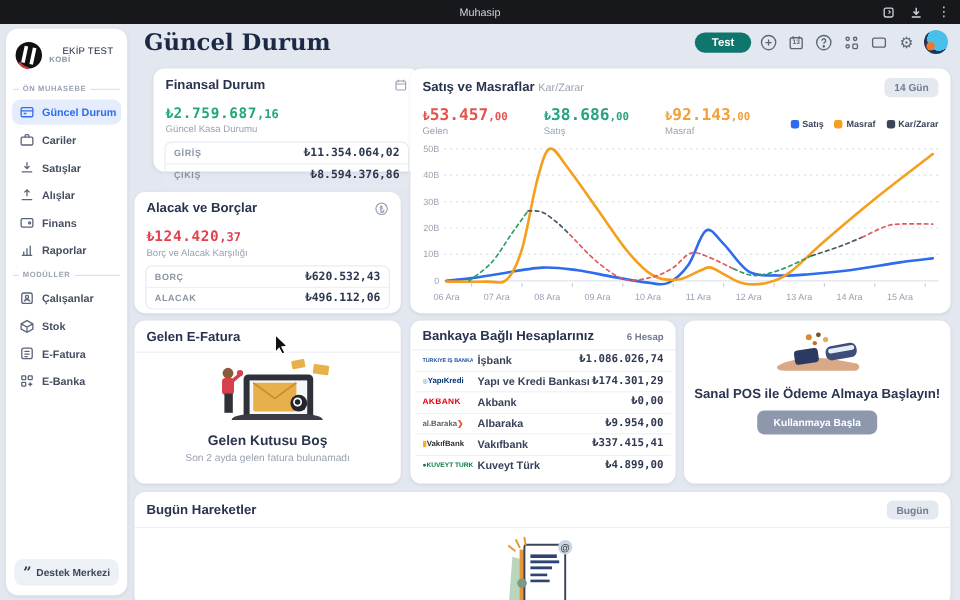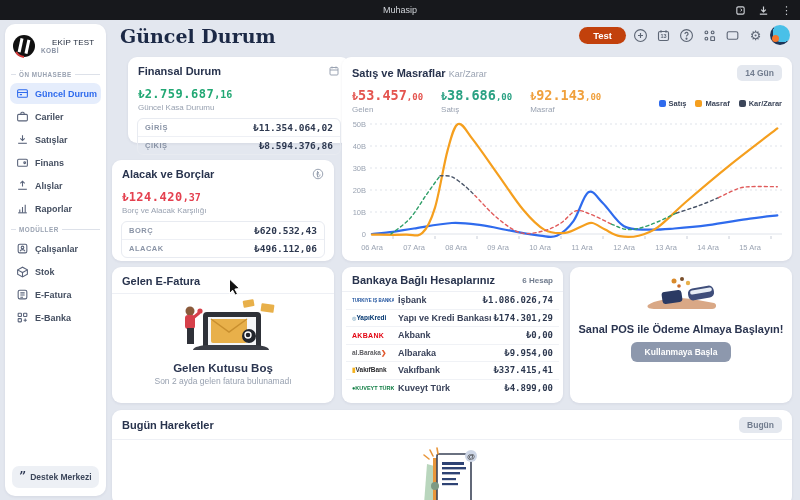--- a/index.html
+++ b/index.html
@@ -35,21 +35,21 @@
   .nav-item.active { background:#e5edfc; color:#2f6bed; }
   .support-btn { position:absolute; left:7px; right:7px; bottom:8px; height:22px; background:#edf0f5;
     border:none; border-radius:7px; font-family:inherit; font-size:8.5px; font-weight:bold; color:#3c465a;
     display:flex; align-items:center; justify-content:center; gap:4px; cursor:pointer; }
   .support-q { font-family:"DejaVu Serif", serif; font-size:12px; line-height:8px; color:#2b3550; }
 
   
   .page-title { position:absolute; left:120px; top:5px; font-family:"DejaVu Serif", serif;
     font-size:19px; font-weight:bold; color:#1c2946; }
   .header-icons { position:absolute; right:10px; top:5px; display:flex; align-items:center; gap:6px; }
-  .test-pill { background:#c2410c; color:#fff; font-size:9.5px; font-weight:bold; border:none;
+  .test-pill { background:#0f766e; color:#fff; font-size:9.5px; font-weight:bold; border:none;
     border-radius:10px; padding:3px 14px; height:17px; font-family:inherit; cursor:pointer;margin-left:36px; }
   .hicon { width:17px; height:17px; display:flex; align-items:center; justify-content:center; cursor:pointer; position:relative; }
   .hicon svg { display:block; }
   .cal-num { position:absolute; top:6.5px; left:0; width:100%; text-align:center; font-size:5.5px; font-weight:bold; color:#5d6675; }
   .gear-glyph { font-size:13px; color:#5d6675; line-height:17px; }
   .avatar { width:20px; height:20px; border-radius:50%; cursor:pointer;
     background:radial-gradient(circle at 62% 38%, #49c0e8 0 55%, #1d3557 56% 100%); position:relative; overflow:hidden; }
   .avatar::after { content:""; position:absolute; left:2px; bottom:3px; width:7px; height:7px; border-radius:50%;
     background:#f4762c; }
 
@@ -78,21 +78,21 @@
   .mini-table { margin:2px 9px; border:1px solid #e8ebf1; border-radius:6px; overflow:hidden; }
   .mini-row { display:flex; align-items:center; justify-content:space-between; padding:3px 7px; }
   .mini-row + .mini-row { border-top:1px solid #eef0f5; }
   .mini-label { font-size:7.5px; font-weight:bold; color:#8a94a6; letter-spacing:.5px; }
   .mini-val { font-family:"DejaVu Sans Mono", monospace; font-size:9.5px; font-weight:bold; color:#2e3950; }
 
   .badge { background:#e4e8ef; color:#717c8e; font-size:8.5px; font-weight:bold; border:none;
     border-radius:5px; padding:3px 8px; font-family:inherit; cursor:pointer; }
 
   
-  .stats-row { display:flex; align-items:flex-start; gap:18px; padding:2px 10px 0 10px; }
+  .stats-row { display:flex; align-items:flex-start; gap:30px; padding:2px 10px 0 10px; }
   .stat .val { font-family:"DejaVu Sans Mono", monospace; font-weight:bold; }
   .stat .val .sym { font-size:10px; } .stat .val .main { font-size:13.5px; } .stat .val .cents { font-size:9px; }
   .stat .lbl { font-size:8px; color:#99a2b1; margin-top:1px; }
   .stat.c-red .val { color:#e4544f; } .stat.c-teal .val { color:#2aa183; } .stat.c-orange .val { color:#f0a03c; }
   .legend { margin-left:auto; display:flex; align-items:flex-end; gap:9px; padding-top:14px; }
   .legend .litem { display:flex; align-items:center; gap:3px; font-size:7.5px; font-weight:bold; color:#3c465a; }
   .legend .sw { width:7px; height:7px; border-radius:2px; }
 
   
   .bank-rows { padding:0 4px; }
@@ -185,31 +185,31 @@
       </div>
       <div class="nav-item">
         <svg width="13" height="13" viewBox="0 0 24 24" fill="none" stroke="#59637a" stroke-width="2">
             <path d="M12 4v10M8 10l4 4 4-4"></path>
             <path d="M4 19h16"></path>
           </svg>
         <span>Satışlar</span>
       </div>
       <div class="nav-item">
         <svg width="13" height="13" viewBox="0 0 24 24" fill="none" stroke="#59637a" stroke-width="2">
+            <path d="M12 14V4M8 8l4-4 4 4"></path>
+            <path d="M4 19h16"></path>
+          </svg>
+        <span>Alışlar</span>
+      </div>
+      <div class="nav-item">
+        <svg width="13" height="13" viewBox="0 0 24 24" fill="none" stroke="#59637a" stroke-width="2">
             <rect x="3" y="6" width="18" height="13" rx="2"></rect>
             <circle cx="16" cy="12.5" r="1.6"></circle>
           </svg>
         <span>Finans</span>
-      </div>
-      <div class="nav-item">
-        <svg width="13" height="13" viewBox="0 0 24 24" fill="none" stroke="#59637a" stroke-width="2">
-            <path d="M12 14V4M8 8l4-4 4 4"></path>
-            <path d="M4 19h16"></path>
-          </svg>
-        <span>Alışlar</span>
       </div>
       <div class="nav-item">
         <svg width="13" height="13" viewBox="0 0 24 24" fill="none" stroke="#59637a" stroke-width="2">
             <path d="M4 20h16"></path>
             <path d="M7 20v-6M12 20V9M17 20V5"></path>
           </svg>
         <span>Raporlar</span>
       </div>
 
       <div class="section-label">

